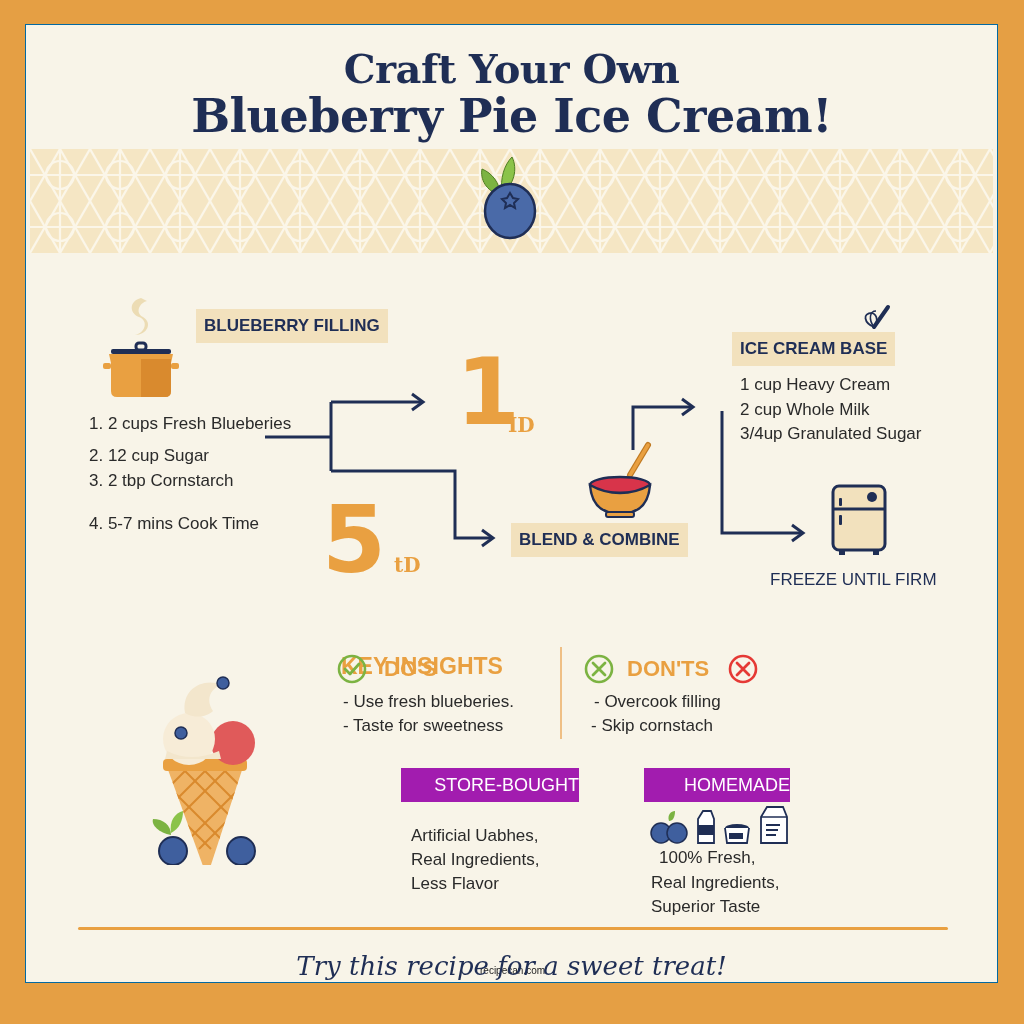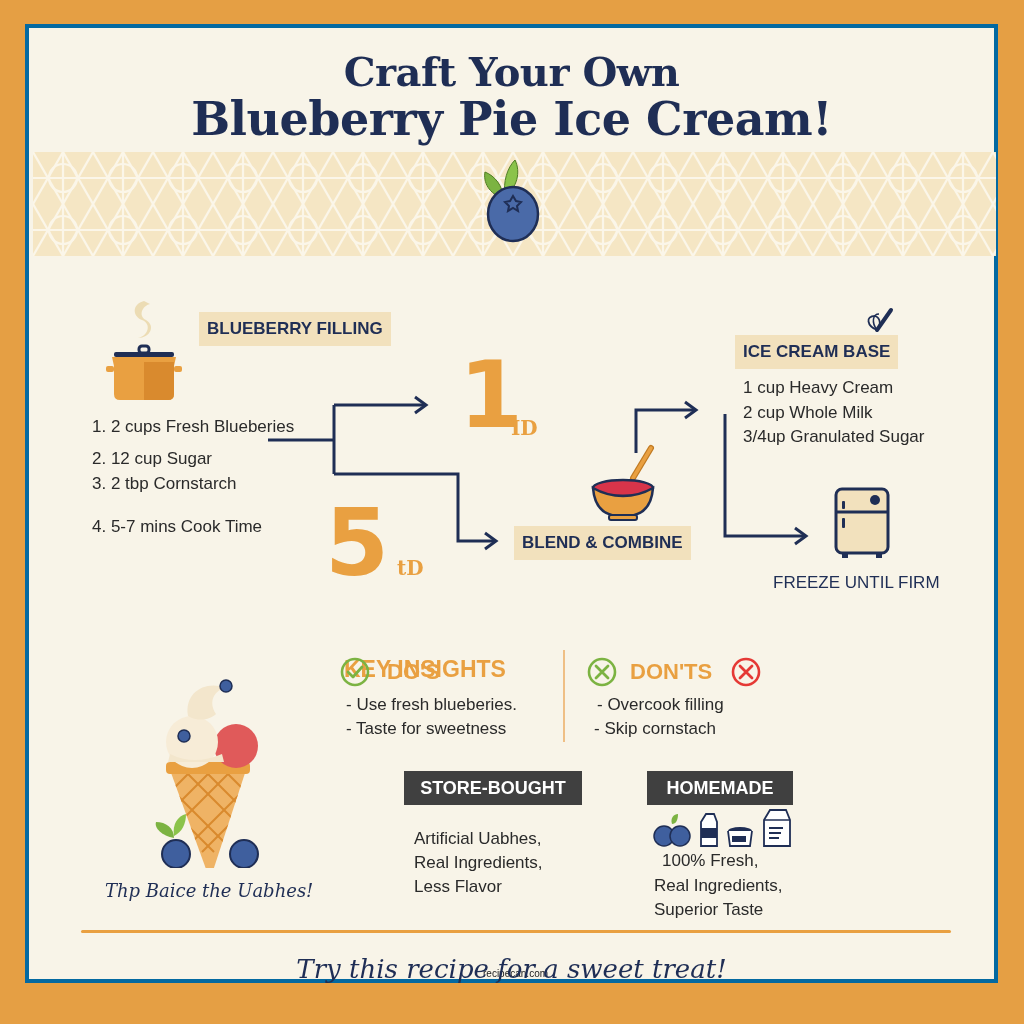--- a/index.html
+++ b/index.html
@@ -5,21 +5,21 @@
   * { box-sizing: border-box; margin: 0; padding: 0; }
   html, body { width: 1024px; height: 1024px; overflow: hidden; }
   body {
     background: #e59f44;
     font-family: "Liberation Sans", "DejaVu Sans", sans-serif;
     position: relative;
   }
   .panel {
     position: absolute; left: 25px; top: 24px; width: 973px; height: 959px;
     background: #f8f4e8;
-    border: 4px solid #0369a1;
+    border: 1px solid #0369a1;
   }
   .abs { position: absolute; }
   .title {
     left: 0; width: 100%; text-align: center; color: #1f2e55;
     font-family: "DejaVu Serif", "Liberation Serif", serif; font-weight: bold;
     letter-spacing: -0.5px;
   }
   .title1 { top: 20px; font-size: 40px; }
   .title2 { top: 64px; font-size: 46px; }
   .band {
@@ -34,22 +34,22 @@
   .body-text { color: #2a2a2a; font-size: 17px; line-height: 25px; white-space: nowrap; }
   .big-num {
     color: #e9a041; font-weight: bold; font-family: "DejaVu Sans", sans-serif;
   }
   .small-sub {
     color: #e9a041; font-weight: bold; font-family: "DejaVu Serif", serif; font-size: 20px;
   }
   .insights-title { color: #e9a041; font-weight: bold; font-size: 23px; }
   .col-head { color: #e9a041; font-weight: bold; font-size: 22px; display: flex; align-items: center; gap: 10px; }
   .orange-box {
-    background: #404040; color: #fff; font-weight: bold; font-size: 18px;
-    text-align: center; line-height: 34px;
+    background: #a21caf; color: #fff; font-weight: normal; font-size: 18px;
+    text-align: right; line-height: 34px;
   }
   .script {
     color: #1f2e55; font-family: "DejaVu Serif", serif; font-style: italic;
   }
   .divider-h { left: 52px; top: 902px; width: 870px; height: 3px; background: #e9a041; border-radius: 2px; }
   .divider-v { left: 534px; top: 622px; width: 2px; height: 92px; background: #efbf85; }
 </style>
 </head>
 <body>
 
@@ -210,21 +210,20 @@
     <path d="M26 96 Q50 108 78 96 L80 104 L24 104 Z" fill="#f3e6cc"></path>
 
     <circle cx="66" cy="98" r="0" fill="none"></circle>
     <circle cx="40" cy="78" r="6" fill="#3f5f9e" stroke="#1f2e55" stroke-width="1.5"></circle>
     <circle cx="82" cy="28" r="6" fill="#3f5f9e" stroke="#1f2e55" stroke-width="1.5"></circle>
 
     <circle cx="32" cy="196" r="14" fill="#3f5f9e" stroke="#1f2e55" stroke-width="2"></circle>
     <circle cx="100" cy="196" r="14" fill="#3f5f9e" stroke="#1f2e55" stroke-width="2"></circle>
   </svg>
 
-  <div class="abs script" style="left:76px;top:852px;font-size:18px;">Thp Baice the Uabhes!</div>
 
   <div class="abs orange-box" style="left:375px;top:743px;width:178px;">STORE-BOUGHT</div>
   <div class="abs body-text" style="left:385px;top:798px;">Artificial Uabhes,</div>
   <div class="abs body-text" style="left:385px;top:822px;">Real Ingredients,</div>
   <div class="abs body-text" style="left:385px;top:846px;">Less Flavor</div>
 
   <div class="abs orange-box" style="left:618px;top:743px;width:146px;">HOMEMADE</div>
   <div class="abs" style="left:623px;top:780px;display:flex;align-items:flex-end;gap:6px;">
     <svg width="40" height="34" viewBox="0 0 40 34">
       <path d="M20 10 C18 4 22 0 26 0 C26 6 24 10 20 10Z" fill="#7cb342"></path>

